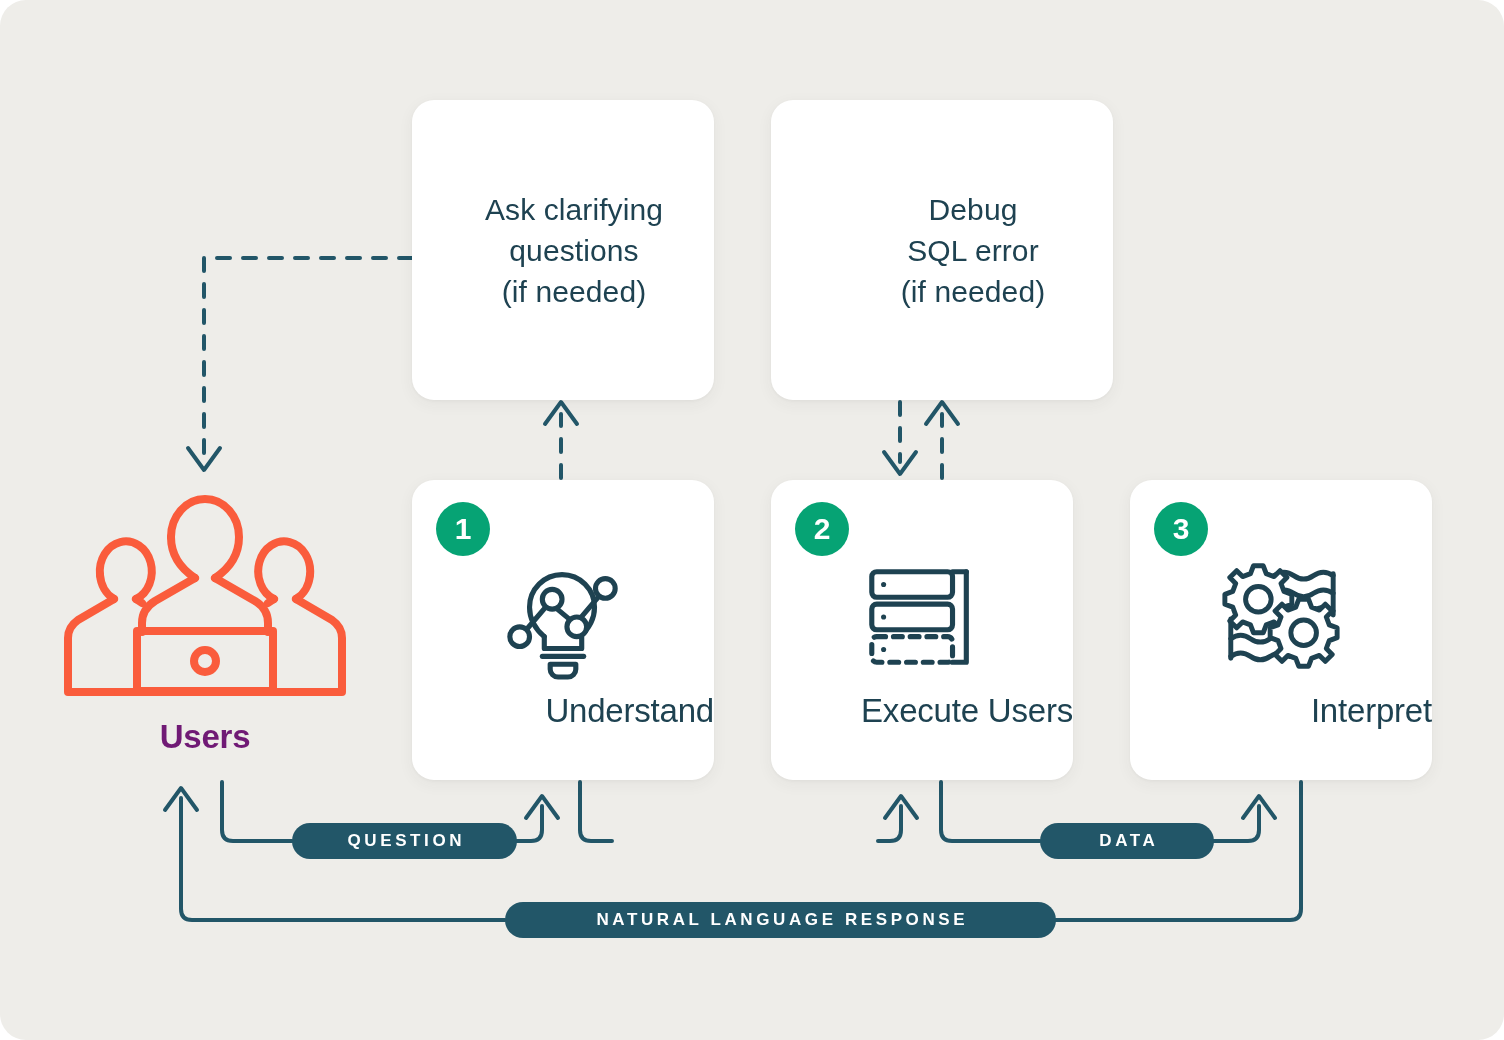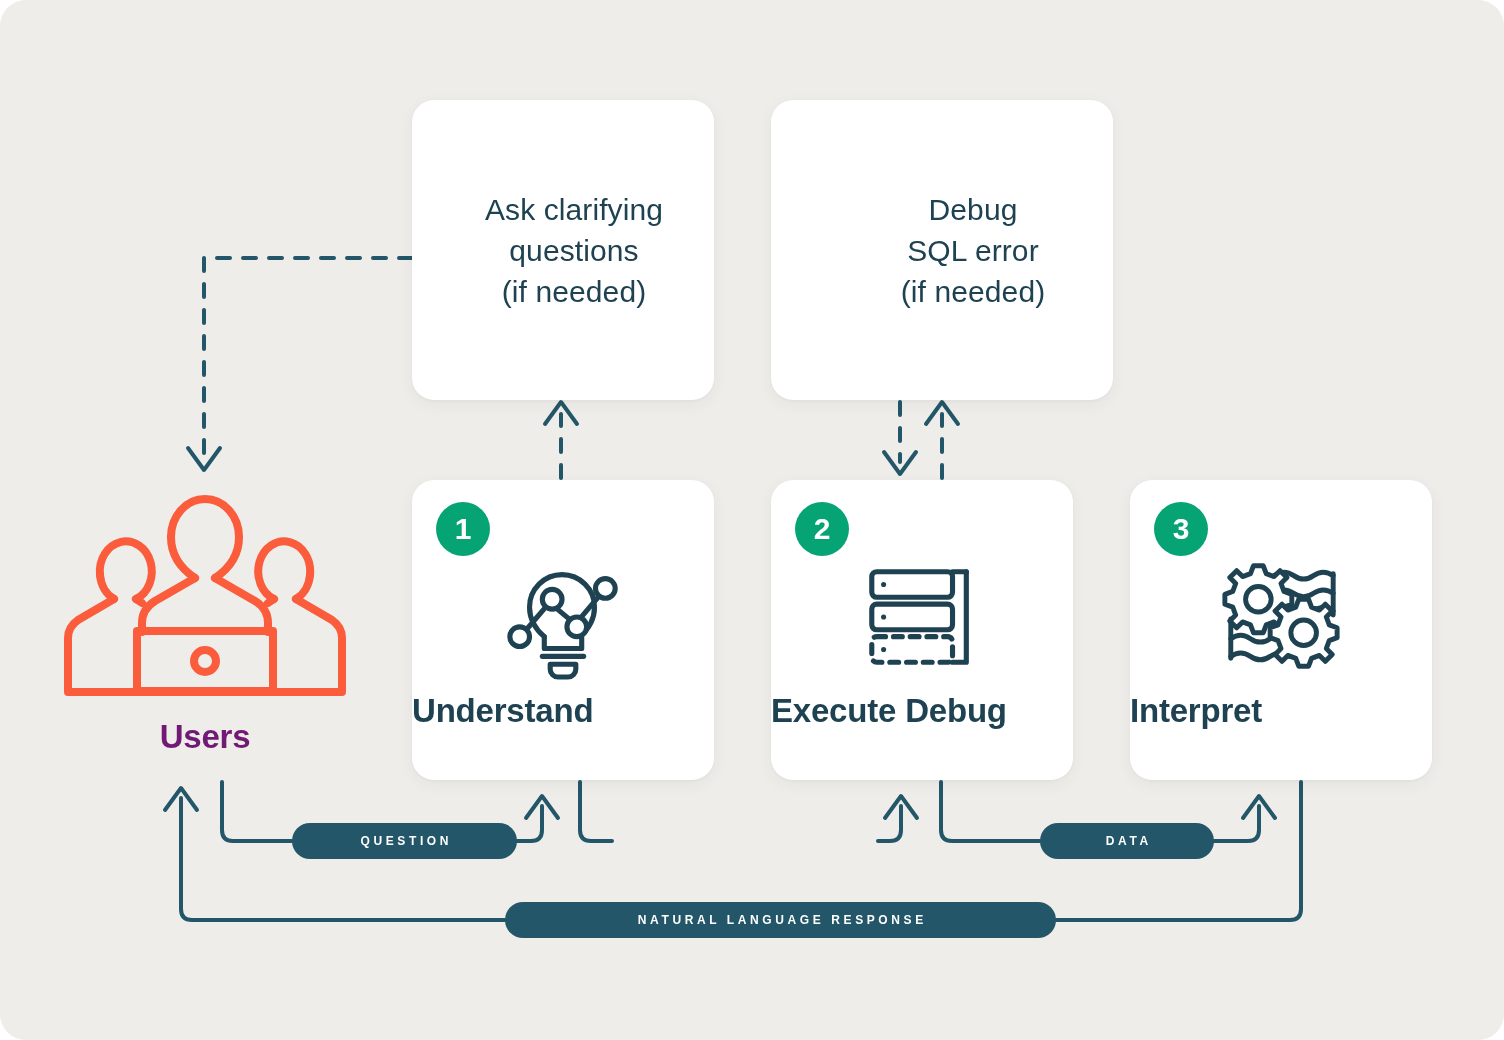--- a/index.html
+++ b/index.html
@@ -81,24 +81,24 @@
     right: 0;
     top: 72px;
     display: flex;
     justify-content: center;
   }
   .step-label {
     position: absolute;
     left: 0;
     right: 0;
     top: 212px;
-    text-align: left;
+    text-align: right;
     color: #1E4251;
     font-size: 33px;
-    font-weight: 700;
+    font-weight: 400;
     letter-spacing: -0.2px;
   }
 
   
   #users-icon {
     position: absolute;
     left: 60px;
     top: 490px;
     width: 290px;
     height: 215px;
@@ -118,21 +118,21 @@
   
   .pill {
     position: absolute;
     background: #225668;
     color: #ffffff;
     border-radius: 999px;
     height: 36px;
     display: flex;
     align-items: center;
     justify-content: center;
-    font-size: 12px;
+    font-size: 17px;
     font-weight: 700;
     letter-spacing: 3.6px;
     text-indent: 3.6px;
     white-space: nowrap;
     padding: 0 22px;
   }
 </style>
 </head>
 <body>
 
@@ -249,21 +249,21 @@
         <rect x="14" y="53" width="82" height="26" rx="5"></rect>
         <circle cx="26" cy="66" r="2.6" fill="#1E4251" stroke="none"></circle>
 
         <rect x="14" y="86" width="82" height="26" rx="5" stroke-dasharray="9 8"></rect>
         <circle cx="26" cy="99" r="2.6" fill="#1E4251" stroke="none"></circle>
 
         <path d="M 110 20 L 110 112 L 96 112"></path>
         <path d="M 96 20 L 110 20"></path>
       </svg>
     </div>
-    <div class="step-label">Execute Debug</div>
+    <div class="step-label">Execute Users</div>
   </div>
 
   <div class="card card-step" style="left:1130px;">
     <div class="badge">3</div>
     <div class="step-icon">
       <svg viewBox="0 0 130 130" width="128" height="128" fill="none" stroke="#1E4251" stroke-width="5" stroke-linecap="round" stroke-linejoin="round">
 
         <path d="M 58 24 q 10 -7 20 0 t 20 0 t 20 0"></path>
         <path d="M 58 42 q 10 -7 20 0 t 20 0 t 20 0"></path>
         <path d="M 58 60 q 10 -7 20 0 t 20 0 t 20 0"></path>

